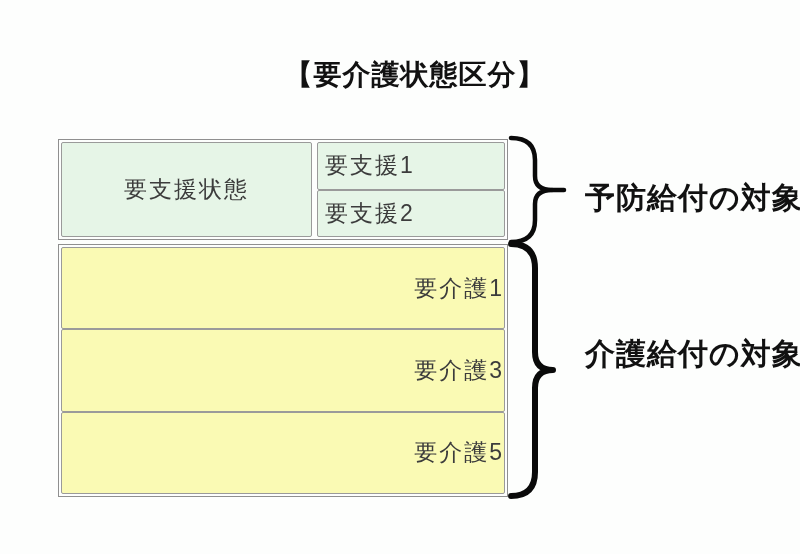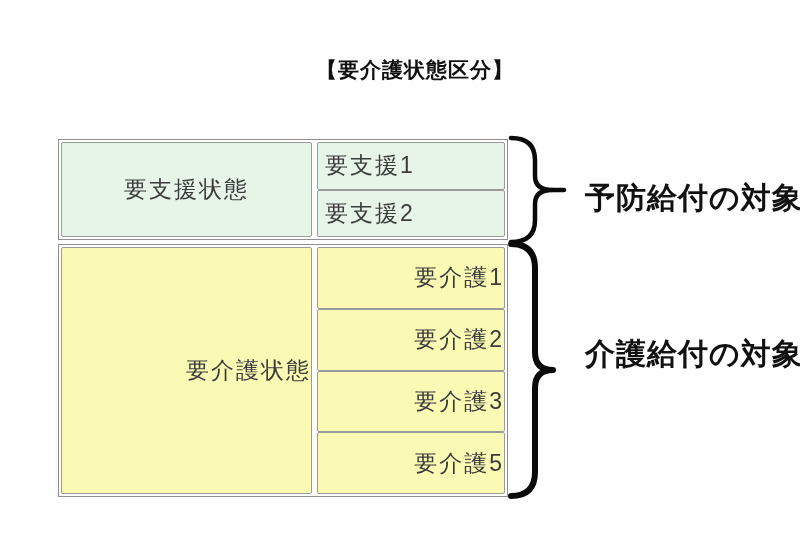--- a/index.html
+++ b/index.html
@@ -23,21 +23,21 @@
     height: 554px;
     background: var(--page-bg);
     overflow: hidden;
   }
   .title {
     position: absolute;
     left: 30px;
     right: 0;
     top: 56px;
     text-align: center;
-    font-size: 21px;
+    font-size: 28px;
     font-weight: bold;
     letter-spacing: 1px;
     color: var(--heading);
     white-space: nowrap;
   }
   .group {
     position: absolute;
     left: 58px;
     width: 450px;
     box-sizing: border-box;
@@ -121,29 +121,23 @@
       <div class="cell level-cell support-bg">
         <span class="cell-text">要支援1</span>
       </div>
       <div class="cell level-cell support-bg">
         <span class="cell-text">要支援2</span>
       </div>
     </div>
   </div>
 
   <div class="group group-care">
-    <div class="cell label-cell care-bg">
-      <span class="cell-text">要介護状態</span>
-    </div>
     <div class="level-stack">
       <div class="cell level-cell care-bg">
         <span class="cell-text">要介護1</span>
-      </div>
-      <div class="cell level-cell care-bg">
-        <span class="cell-text">要介護2</span>
       </div>
       <div class="cell level-cell care-bg">
         <span class="cell-text">要介護3</span>
       </div>
       <div class="cell level-cell care-bg">
         <span class="cell-text">要介護5</span>
       </div>
     </div>
   </div>
 

